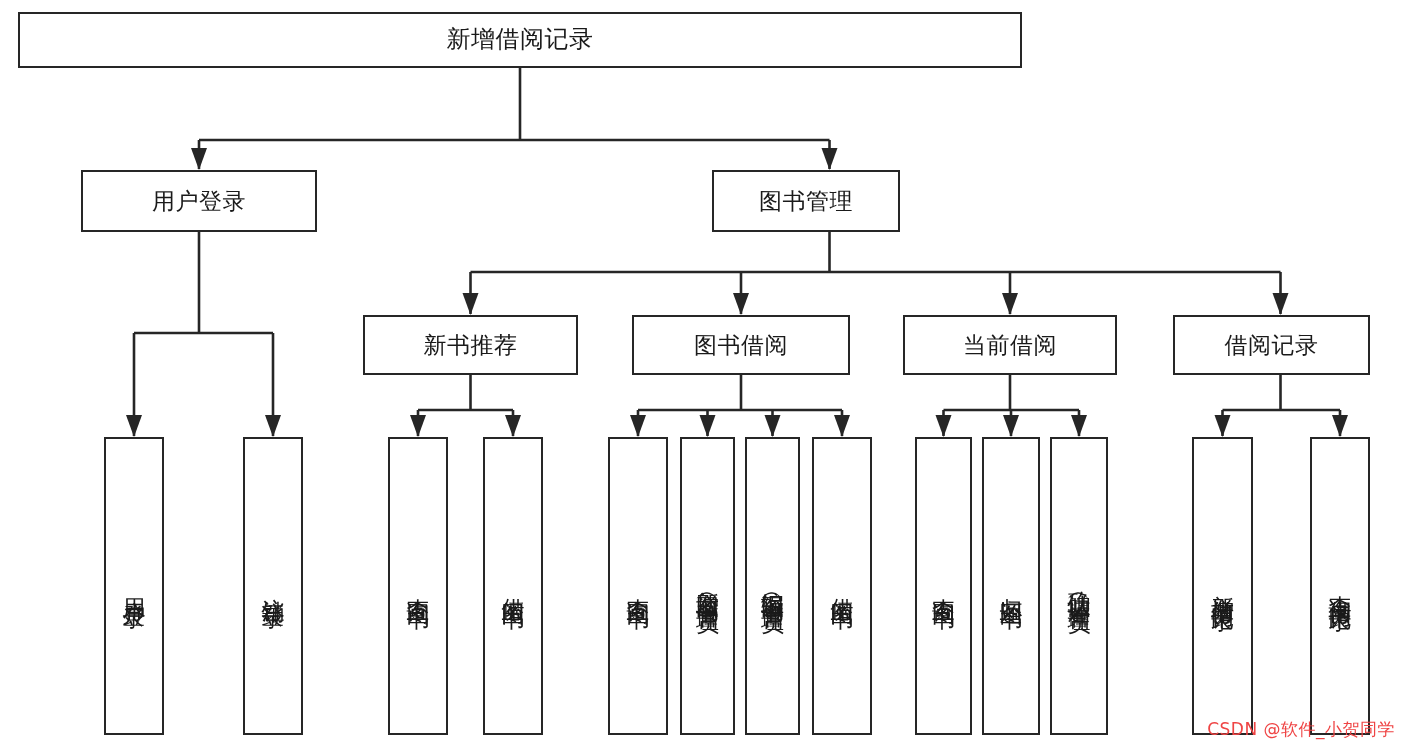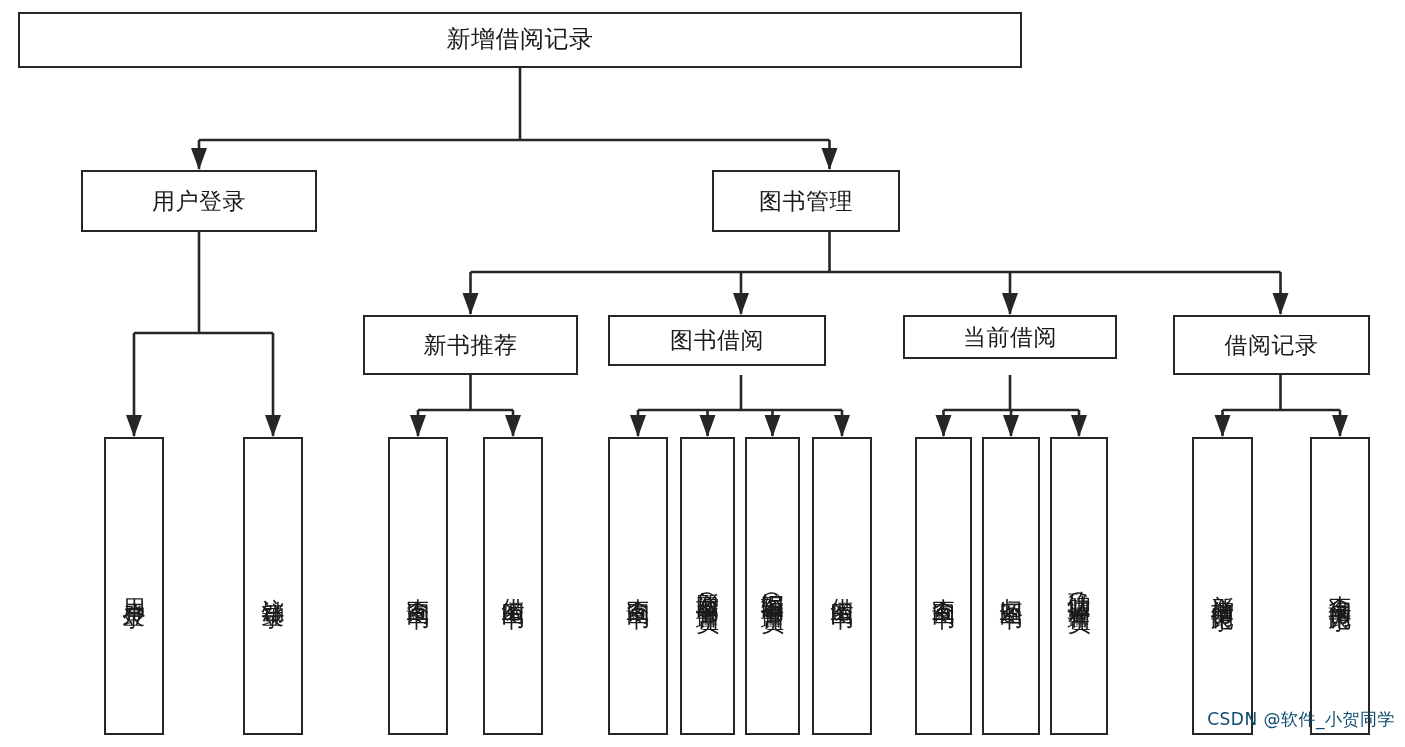--- a/index.html
+++ b/index.html
@@ -51,23 +51,23 @@
     font-size: 23px;
     letter-spacing: 3px;
     line-height: 1;
   }
   .node.root .node-label {
     font-size: 24px;
   }
   .watermark {
     position: absolute;
     right: 10px;
-    bottom: 16px;
+    bottom: 6px;
     font-size: 17px;
-    color: #0c4a6e;
+    color: #ef4444;
     letter-spacing: 0.5px;
     white-space: nowrap;
     user-select: none;
   }
 </style>
 </head>
 <body>
 
 <div id="diagram-root">
 
@@ -136,24 +136,24 @@
       </div>
       <div class="node horizontal lvl1" style="left: 81px; top: 170px; width: 236px; height: 62px;">
         <span class="node-label">用户登录</span>
       </div>
       <div class="node horizontal lvl1" style="left: 712px; top: 170px; width: 188px; height: 62px;">
         <span class="node-label">图书管理</span>
       </div>
       <div class="node horizontal lvl2" style="left: 363px; top: 315px; width: 215px; height: 60px;">
         <span class="node-label">新书推荐</span>
       </div>
-      <div class="node horizontal lvl2" style="left: 608px; top: 315px; width: 218px; height: 51px;">
+      <div class="node horizontal lvl2" style="left: 632px; top: 315px; width: 218px; height: 60px;">
         <span class="node-label">图书借阅</span>
       </div>
-      <div class="node horizontal lvl2" style="left: 903px; top: 315px; width: 214px; height: 44px;">
+      <div class="node horizontal lvl2" style="left: 903px; top: 315px; width: 214px; height: 60px;">
         <span class="node-label">当前借阅</span>
       </div>
       <div class="node horizontal lvl2" style="left: 1173px; top: 315px; width: 197px; height: 60px;">
         <span class="node-label">借阅记录</span>
       </div>
       <div class="node vertical lvl3" style="left: 104px; top: 437px; width: 60px; height: 298px;">
         <span class="node-label">用户登录</span>
       </div>
       <div class="node vertical lvl3" style="left: 243px; top: 437px; width: 60px; height: 298px;">
         <span class="node-label">注销登录</span>

